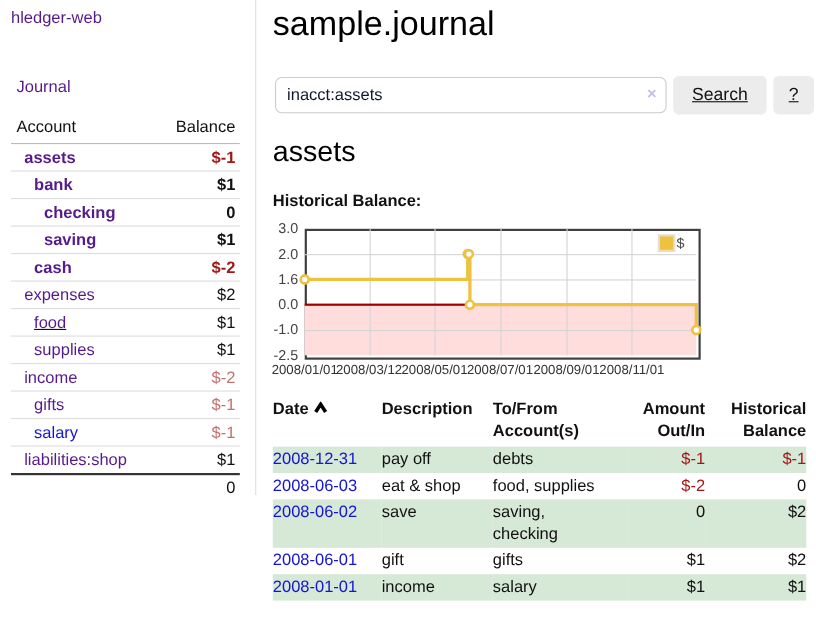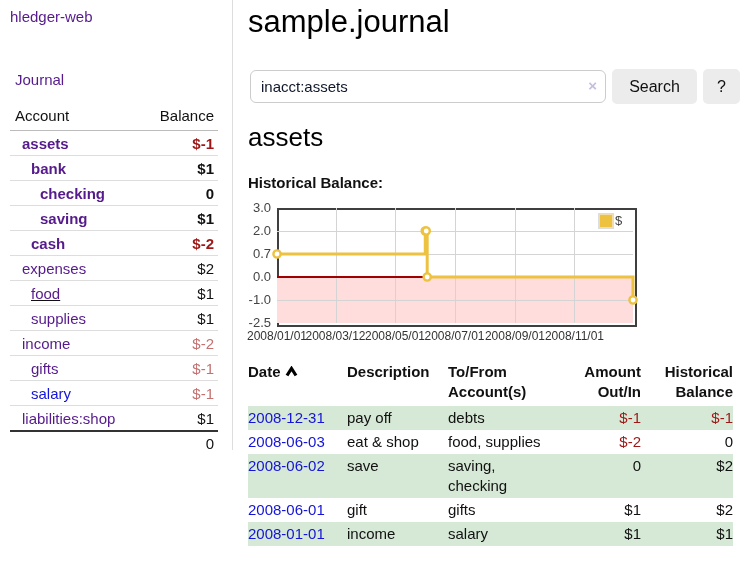--- a/index.html
+++ b/index.html
@@ -26,21 +26,21 @@
   .neg-muted{color:#c47171;}
   #account-table tr.total-row td{border-top:2px solid #333;height:22px;text-align:right;padding-right:4px;}
 
   
   #page-title{position:absolute;left:248px;top:4px;font-size:31px;font-weight:400;color:#000;margin:0;}
   #search-wrap{position:absolute;left:250px;top:70px;width:356px;height:33px;}
   #search-input{width:100%;height:100%;box-sizing:border-box;border:1px solid #ccc;border-radius:6px;
     padding:0 28px 0 10px;font-size:15px;color:#0f172a;font-family:inherit;outline:none;}
   #search-clear{position:absolute;right:9px;top:7px;font-size:15px;font-weight:bold;color:#c6bede;line-height:18px;}
   .btn{position:absolute;top:69px;height:35px;background:#ececec;border:none;border-radius:5px;
-    font-size:16px;color:#111;font-family:inherit;text-align:center;cursor:pointer;}
+    font-size:16px;color:#111;font-family:inherit;text-align:center;cursor:pointer;text-decoration:underline;}
   #search-button{left:612px;width:85px;}
   #help-button{left:703px;width:37px;}
 
   #account-heading{position:absolute;left:248px;top:122px;font-size:26px;font-weight:400;color:#000;margin:0;}
   #chart-label{position:absolute;left:248px;top:174px;font-size:15px;font-weight:bold;}
 
   
   #chart{position:absolute;left:245px;top:200px;width:500px;height:150px;}
   #plot{position:absolute;left:32px;top:8px;width:356px;height:115px;border:2px solid #3f3f3f;box-sizing:content-box;background:#fff;}
   .gl-v{position:absolute;width:1px;background:#d4d4d4;}
@@ -152,21 +152,21 @@
   <h2 id="account-heading">assets</h2>
   <div id="chart-label">Historical Balance:</div>
 
   <div id="chart">
     <div id="plot"></div>
   <div class="" style="position: absolute; left: 32px; top: 77px; width: 356px; height: 46px; background: rgb(255, 221, 221);"></div>
       <div class="ylab" style="left: 0px; top: 1px;">3.0</div>
       <div class="gl-h" style="left: 32px; top: 31px; width: 356px;"></div>
       <div class="ylab" style="left: 0px; top: 24px;">2.0</div>
       <div class="gl-h" style="left: 32px; top: 54px; width: 356px;"></div>
-      <div class="ylab" style="left: 0px; top: 47px;">0.7</div>
+      <div class="ylab" style="left: 0px; top: 47px;">1.6</div>
       <div class="gl-h" style="left: 32px; top: 77px; width: 356px;"></div>
       <div class="ylab" style="left: 0px; top: 70px;">0.0</div>
       <div class="gl-h" style="left: 32px; top: 100px; width: 356px;"></div>
       <div class="ylab" style="left: 0px; top: 93px;">-1.0</div>
       <div class="ylab" style="left: 0px; top: 116px;">-2.5</div>
       <div class="xlab" style="left: -4px; top: 129px;">2008/01/01</div>
       <div class="gl-v" style="left: 90.5205px; top: 8px; height: 115px;"></div>
       <div class="xlab" style="left: 54.5205px; top: 129px;">2008/03/12</div>
       <div class="gl-v" style="left: 150.016px; top: 8px; height: 115px;"></div>
       <div class="xlab" style="left: 114.016px; top: 129px;">2008/05/01</div>

